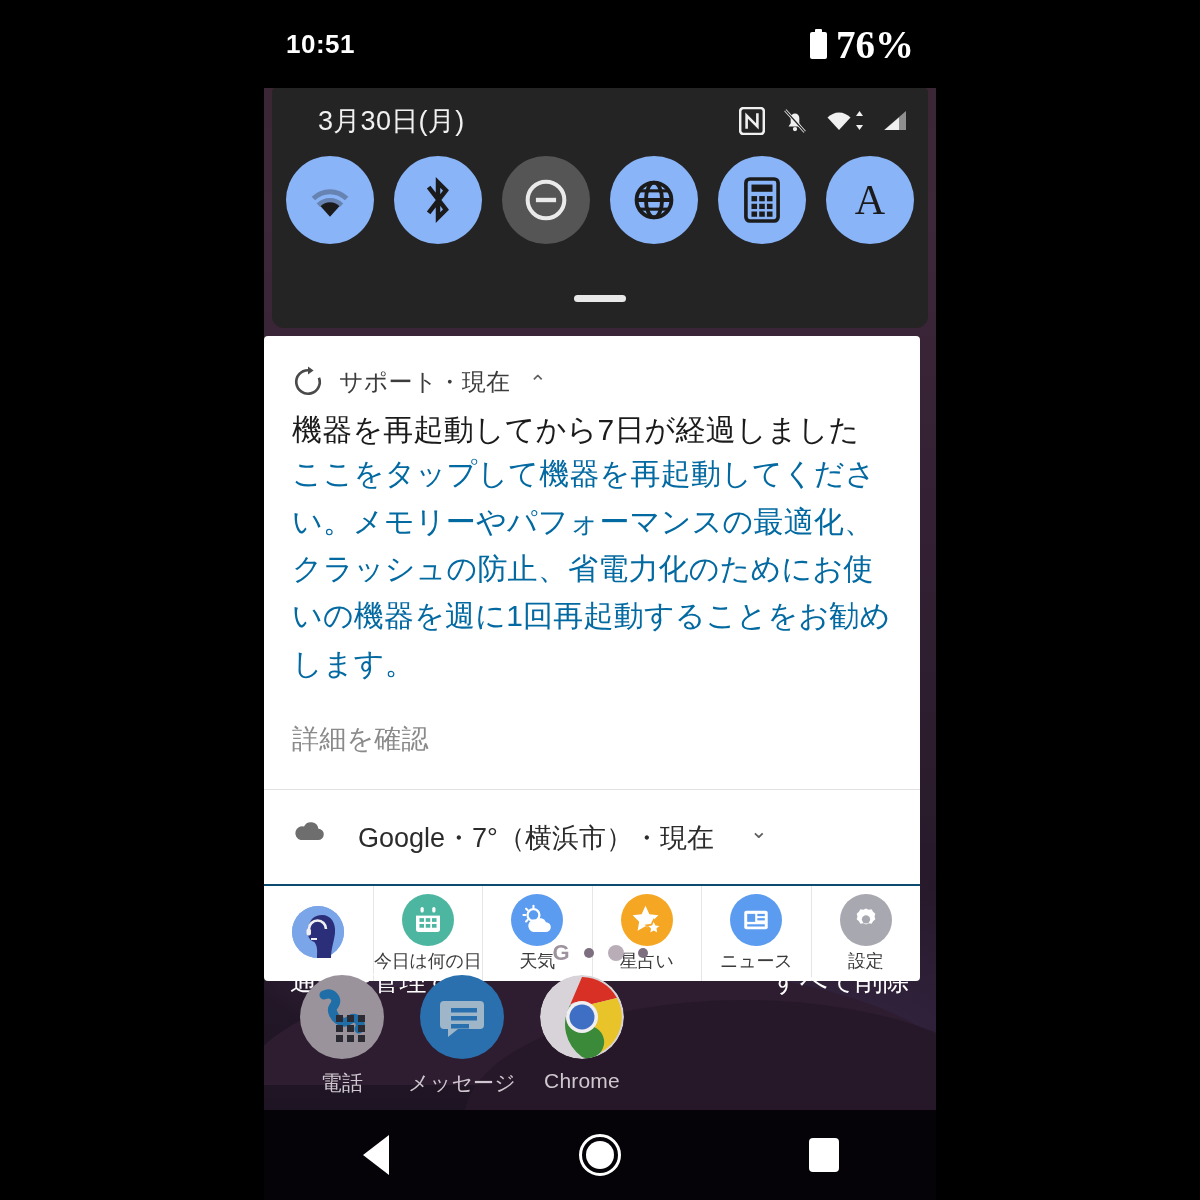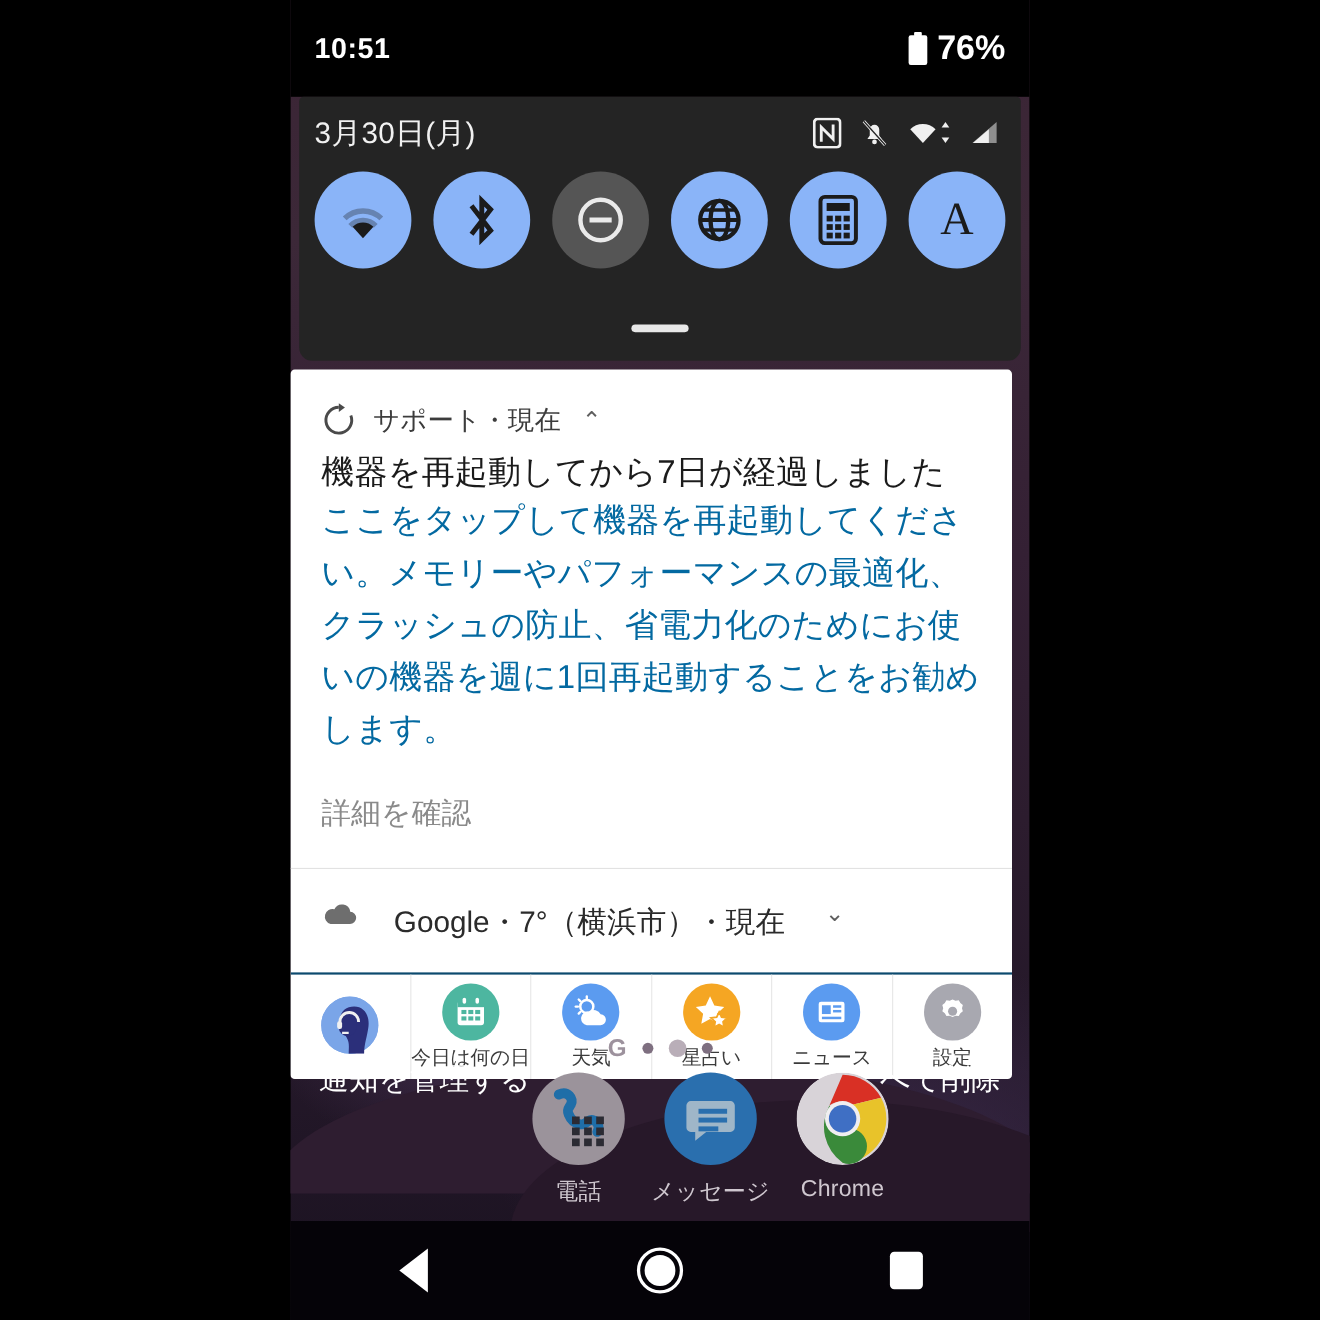--- a/index.html
+++ b/index.html
@@ -40,40 +40,41 @@
   
   #statusbar {
     position: absolute; left: 0; top: 0; width: 672px; height: 88px;
     background: #000;
     display: flex; align-items: center; justify-content: space-between;
     padding: 0 22px 0 22px;
     color: #fff;
   }
   #statusbar .clock { font-size: 26px; font-weight: 700; letter-spacing: .5px; }
   #statusbar .battery-wrap { display: flex; align-items: center; gap: 9px; }
-  #statusbar .battery-pct { font-size: 31px; font-weight: 700; }
+  #statusbar .battery-pct { font-size: 39px; font-weight: 700; font-family: Liberation Serif, serif; }
   .batt-icon { width: 17px; height: 30px; position: relative; }
   .batt-icon .nub {
     position: absolute; left: 5px; top: 0; width: 7px; height: 4px; background: #fff;
     border-radius: 1px;
   }
   .batt-icon .body {
     position: absolute; left: 0; top: 3px; width: 17px; height: 27px; background: #fff;
     border-radius: 2px;
   }
 
   
   #qs-panel {
     position: absolute; left: 8px; top: 88px; width: 656px; height: 240px;
     background: #242424;
     border-radius: 4px 4px 12px 12px;
   }
   #qs-header {
     height: 66px; display: flex; align-items: center; justify-content: space-between;
     padding: 0 20px 0 14px;
+    margin-left: 32px;
   }
   #qs-header .date { color: #f1f1f1; font-size: 27px; letter-spacing: .3px; }
   #qs-header .icons { display: flex; align-items: center; gap: 17px; }
 
   .qs-tiles {
     display: flex; align-items: center; justify-content: space-between;
     padding: 0 14px; margin-top: 2px;
   }
   .qs-tile {
     width: 88px; height: 88px; border-radius: 50%;
@@ -147,21 +148,21 @@
     position: absolute; left: 0; top: 963px; width: 672px;
     display: flex; align-items: center; justify-content: space-between;
     padding: 0 26px;
     color: #fff;
   }
   #shade-actions .action { font-size: 27px; letter-spacing: .2px; }
 
   
   #dock {
     position: absolute; left: 0; top: 975px; width: 764px; height: 135px;
-    display: flex; align-items: flex-start; justify-content: center;
+    display: flex; align-items: flex-start; justify-content: flex-start;
     padding: 0 18px;
   }
   .dock-app { width: 120px; display: flex; flex-direction: column; align-items: center; gap: 10px; }
   .dock-icon { width: 84px; height: 84px; border-radius: 50%; position: relative; overflow: hidden; }
   .dock-label { font-size: 21px; color: #cfc7cf; letter-spacing: .2px; }
 
   
   #navbar {
     position: absolute; left: 0; bottom: 0; width: 672px; height: 90px;
     background: #050308;

